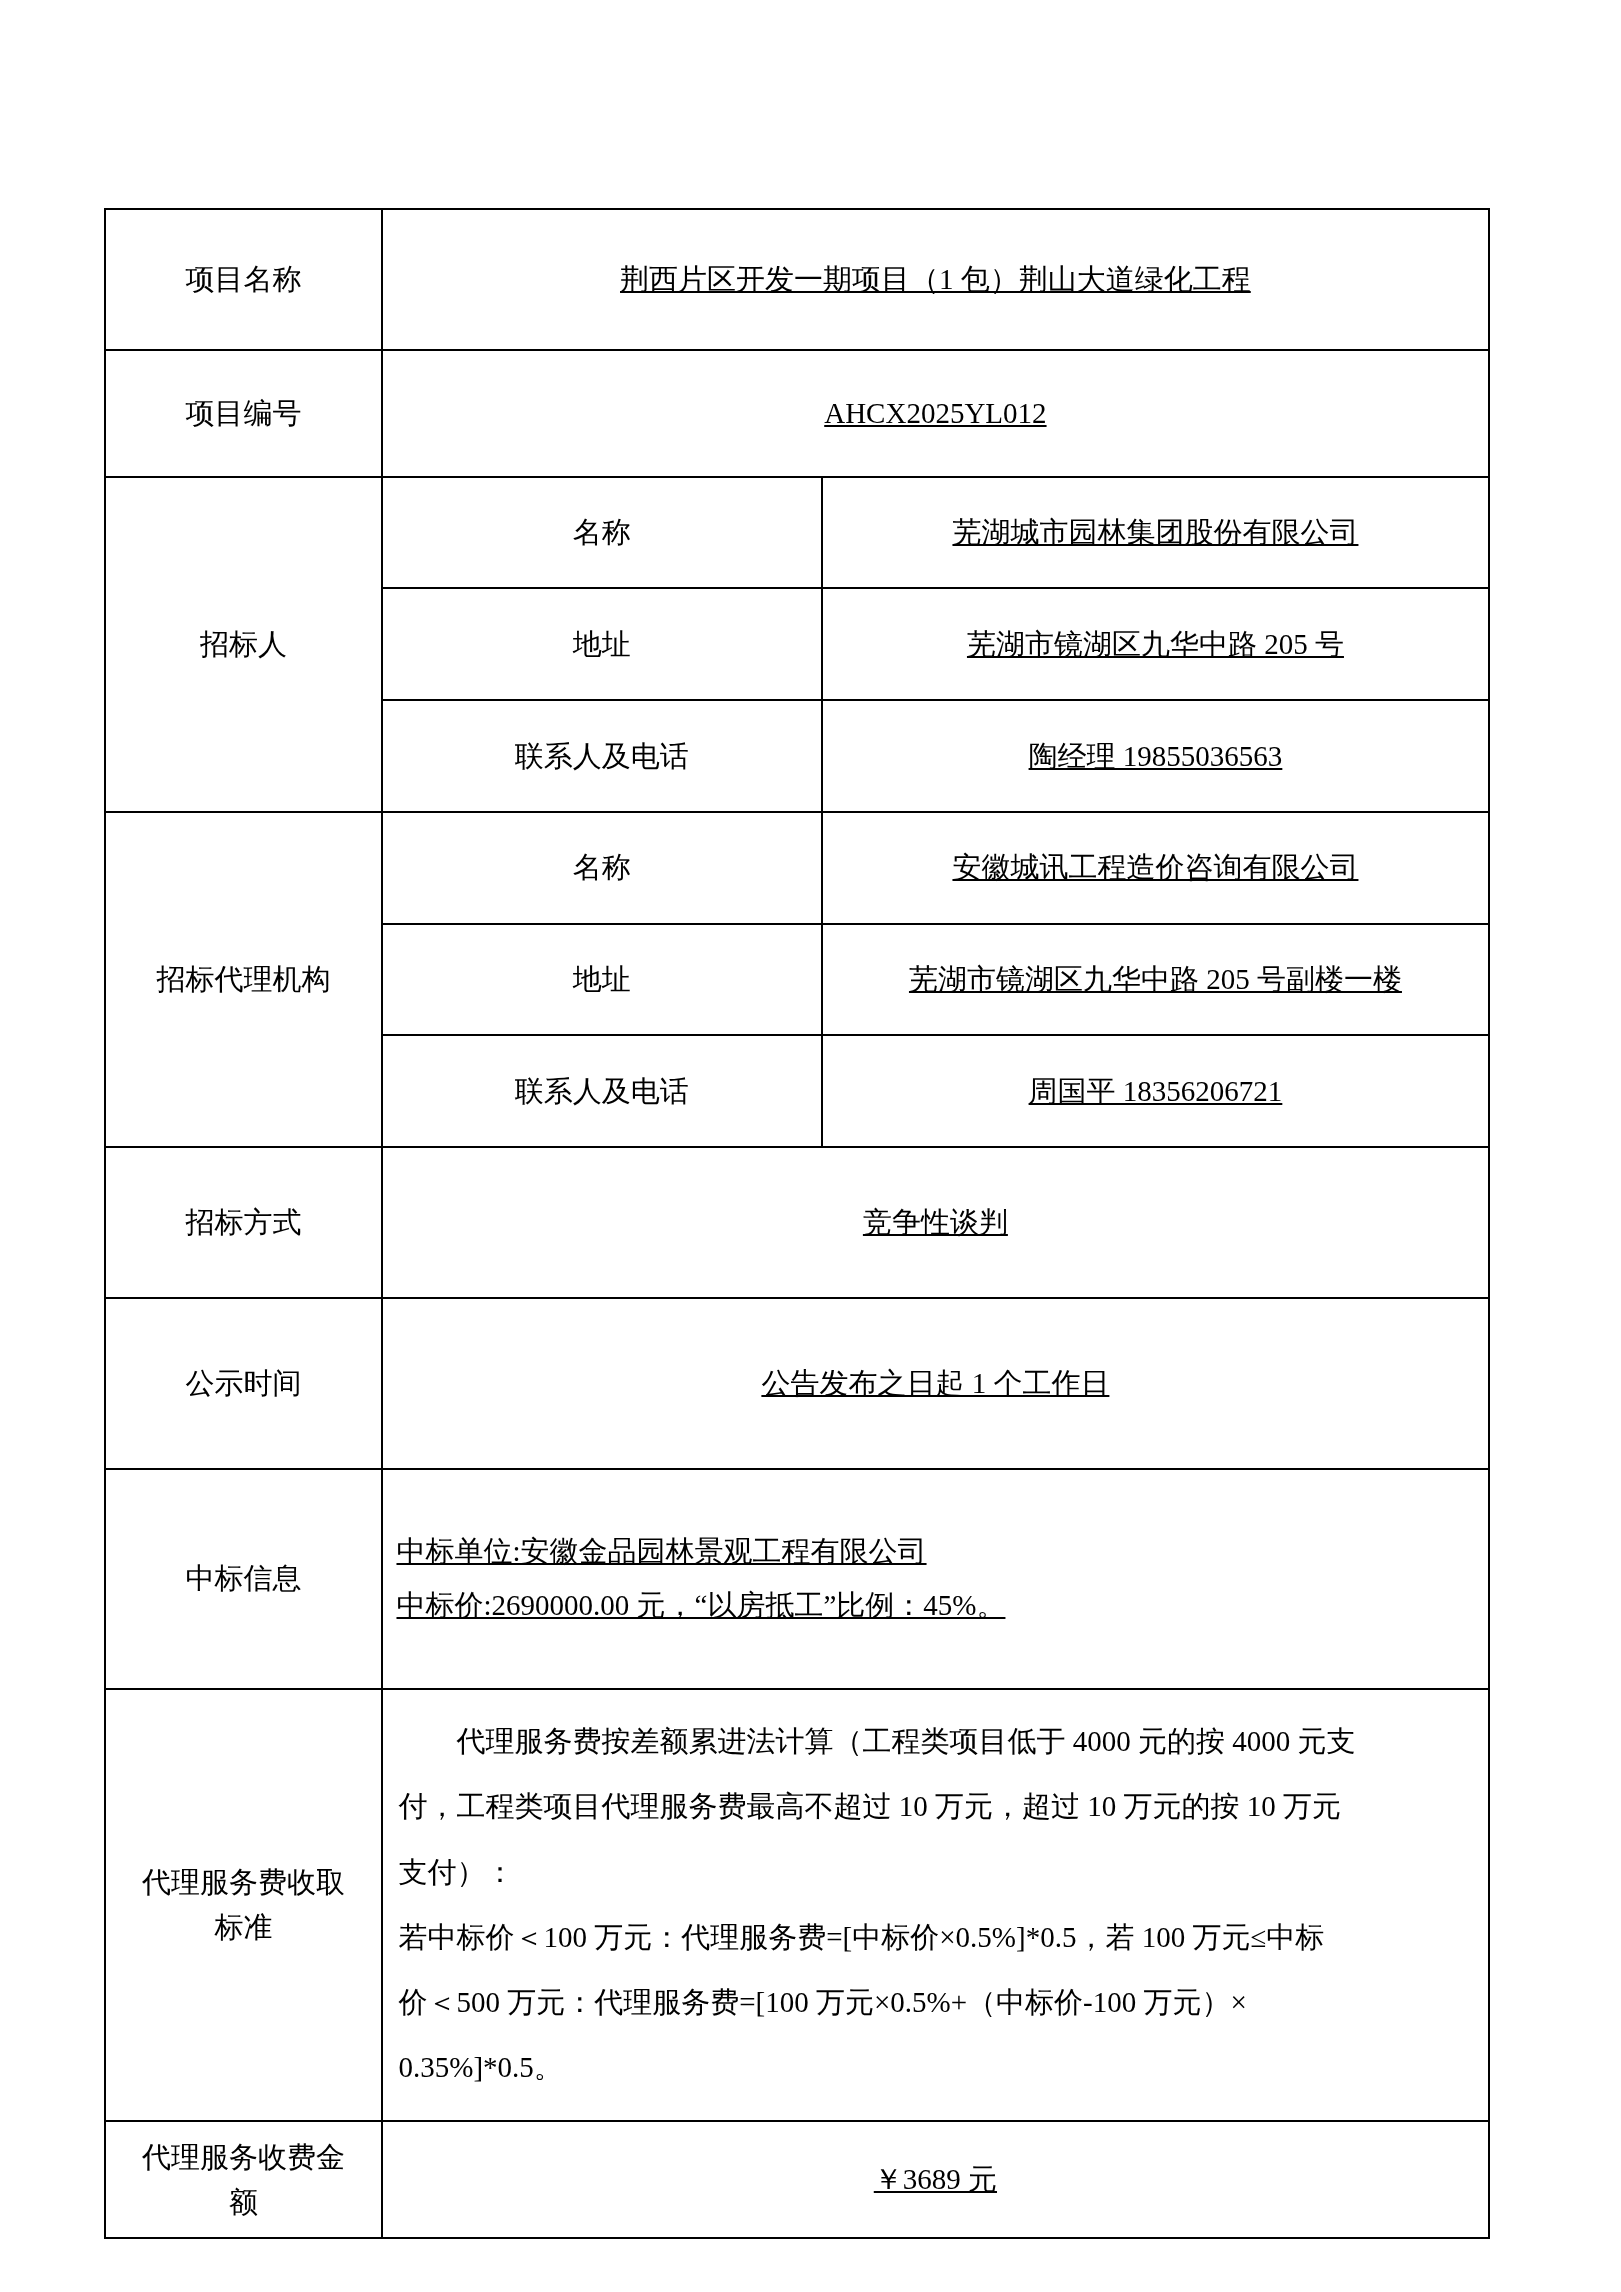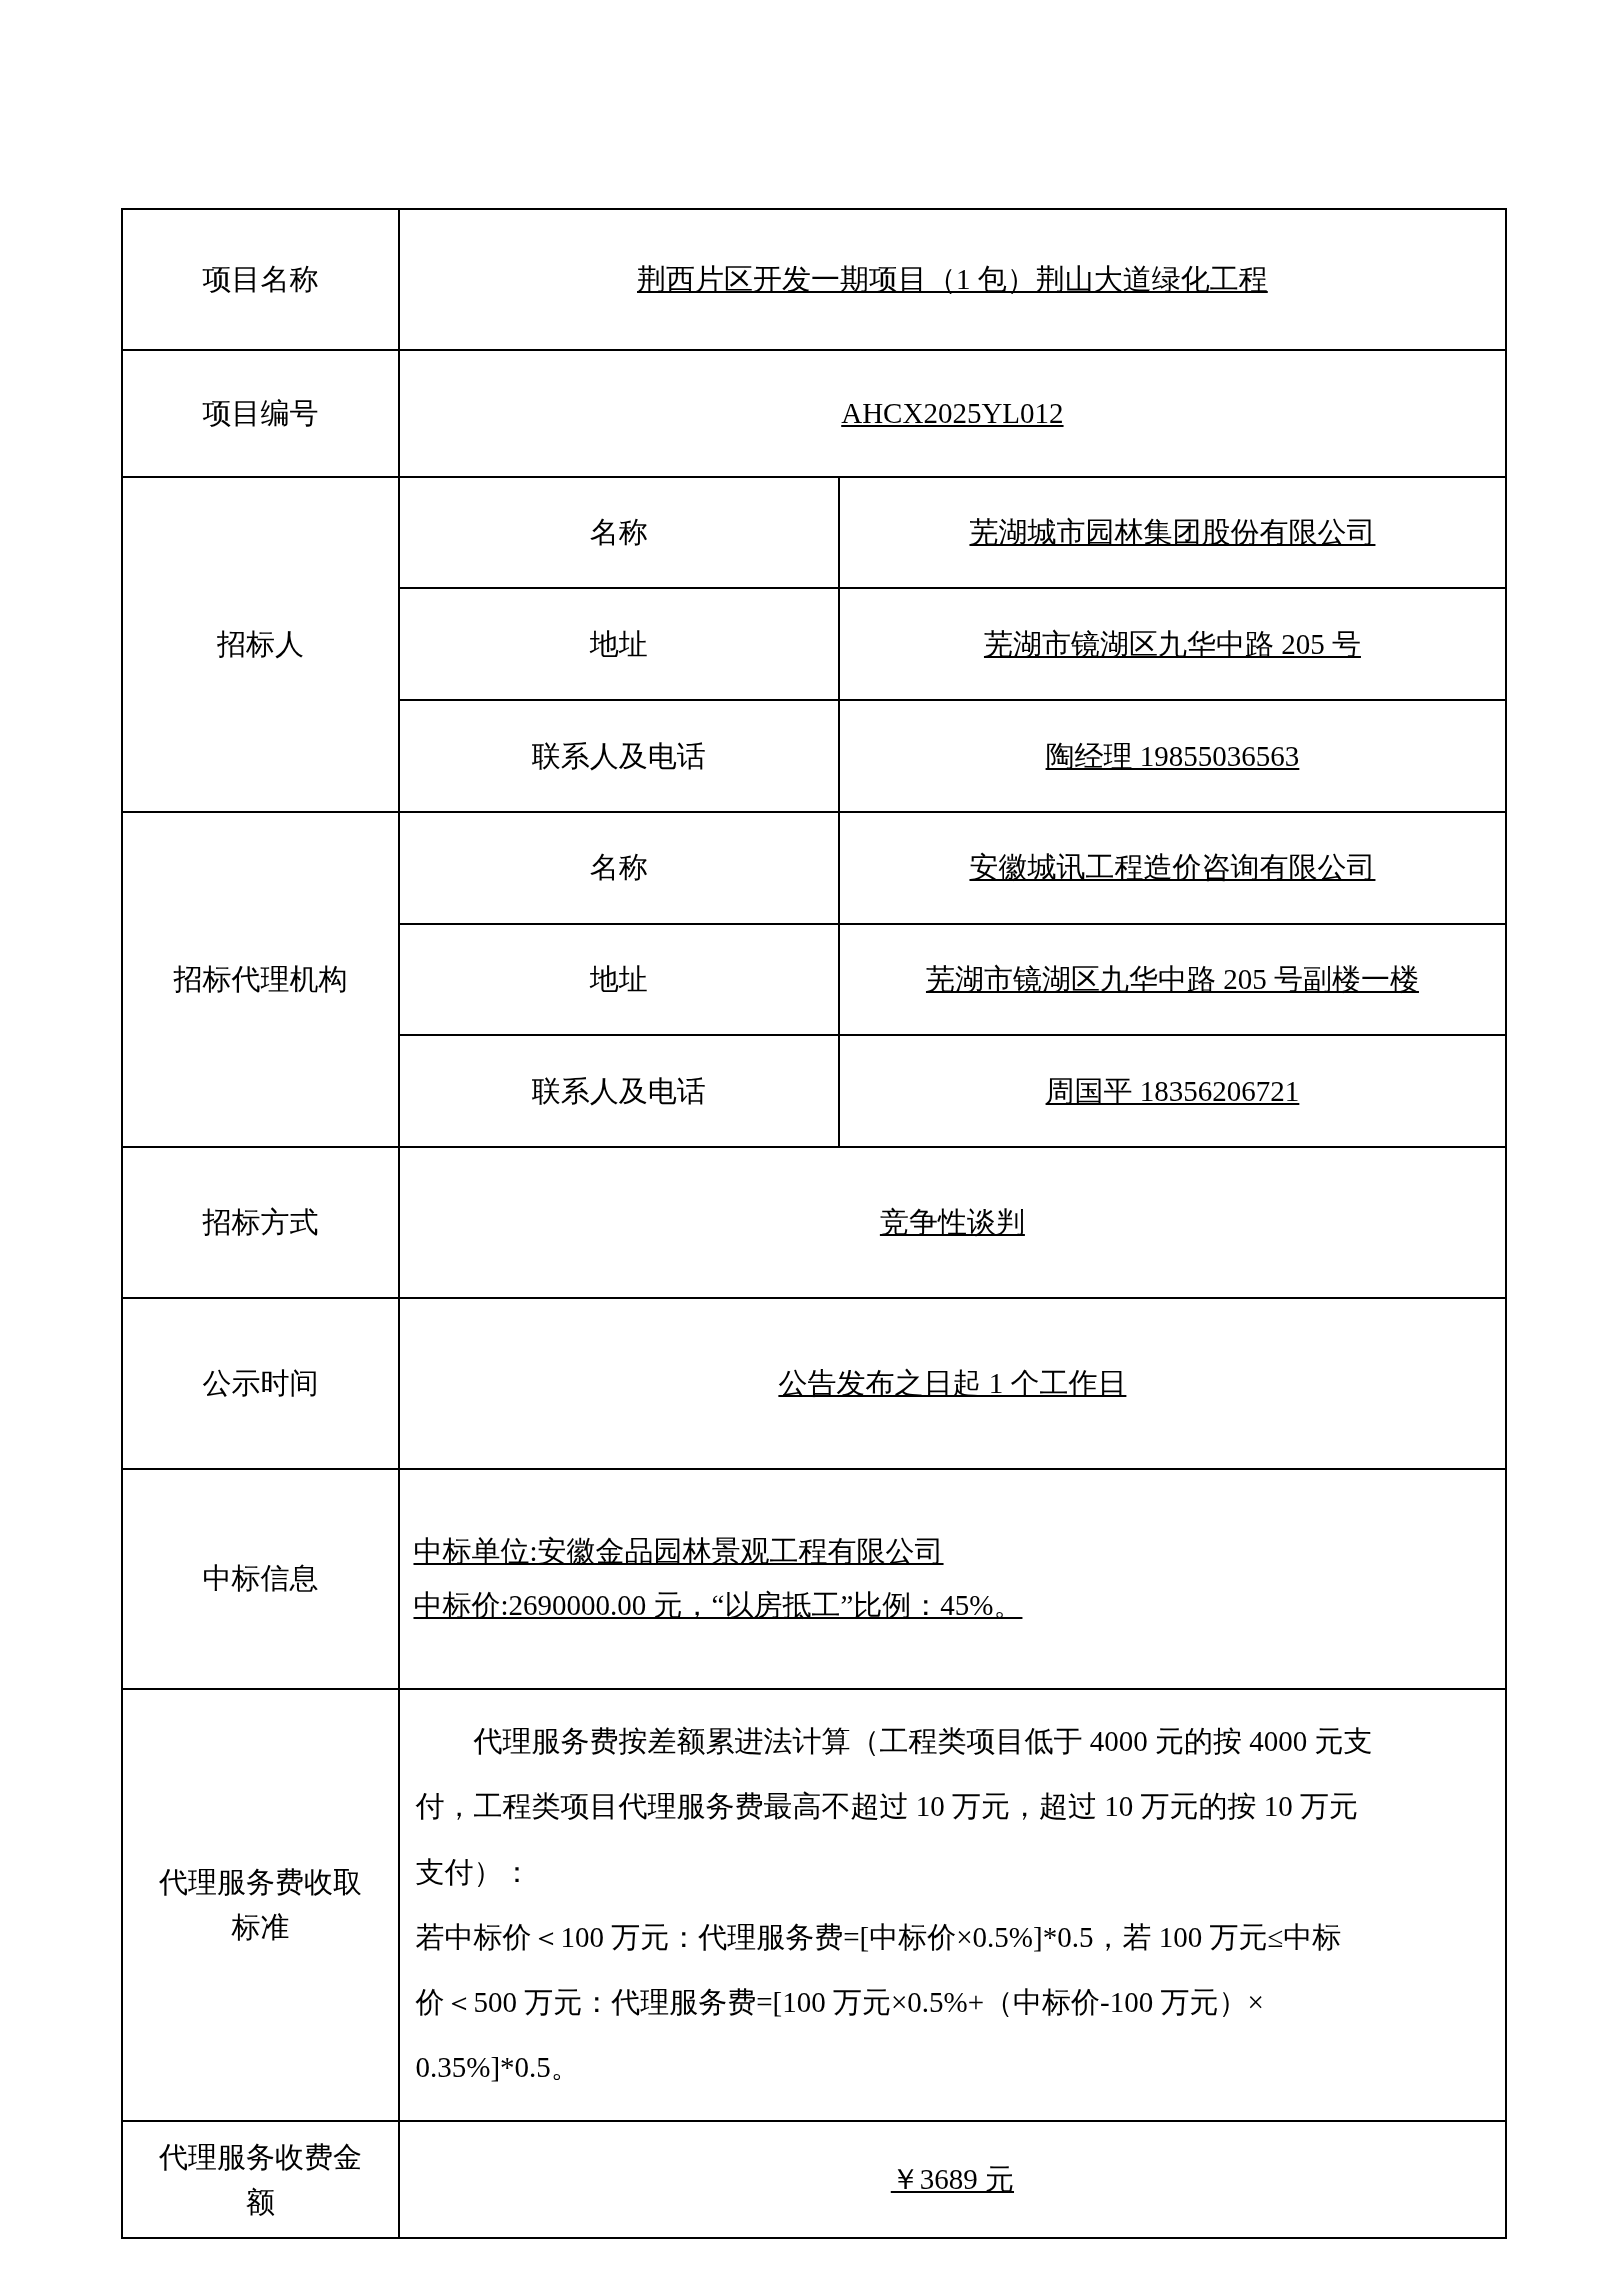--- a/index.html
+++ b/index.html
@@ -11,21 +11,21 @@
     position: relative;
     width: 1621px;
     height: 2293px;
     background: #ffffff;
     font-family: "Liberation Serif", serif;
     color: #000000;
     overflow: hidden;
   }
   table.doc-table {
     position: absolute;
-    left: 121px;
+    left: 104px;
     top: 208px;
     width: 1386px;
     border-collapse: collapse;
     table-layout: fixed;
   }
   table.doc-table td {
     border: 2px solid #000000;
     vertical-align: middle;
     font-size: 29px;
     line-height: 1.55;

